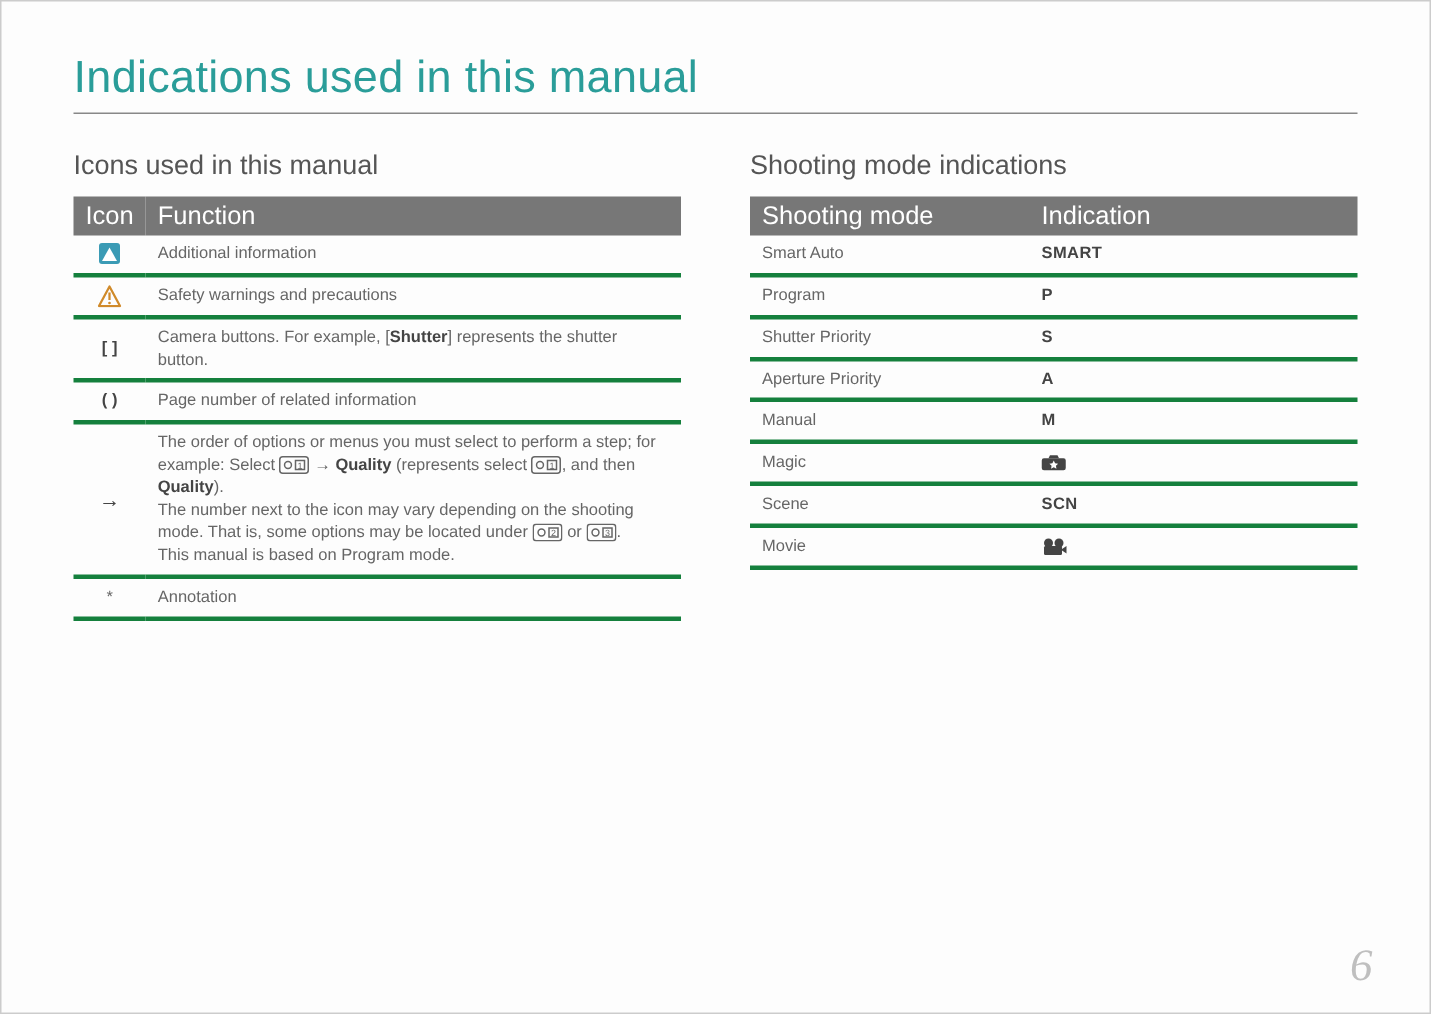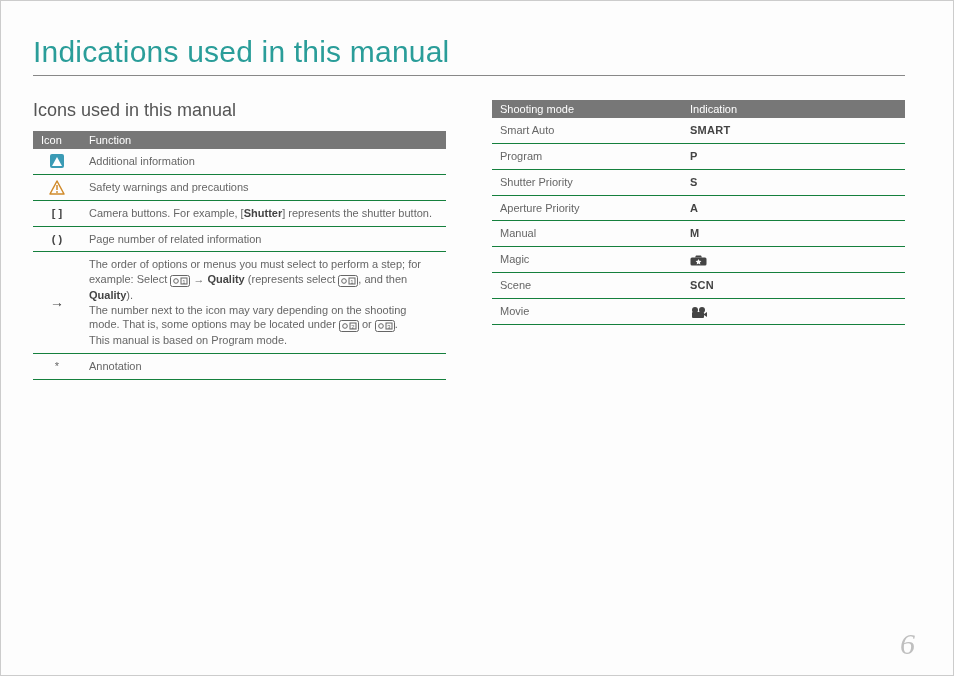--- a/index.html
+++ b/index.html
@@ -6,21 +6,21 @@
   body {
     width: 954px;
     height: 676px;
     background: #fdfdfd;
     font-family: Arial, Helvetica, sans-serif;
     color: #666;
     position: relative;
     border: 1px solid #ccc;
   }
   .page {
-    padding: 34px 48px 0 32px;
+    padding: 34px 48px 0 48px;
   }
   h1.page-title {
     font-size: 30px;
     font-weight: 400;
     color: #2a9d99;
     letter-spacing: 0.2px;
     margin-bottom: 6px;
   }
   .rule {
     border: none;
@@ -45,24 +45,24 @@
     border-collapse: collapse;
     font-size: 11px;
     color: #666;
   }
   thead th {
     background: #777;
     color: #fff;
     font-weight: 400;
     text-align: left;
     padding: 3px 8px;
-    font-size: 11px;
+    font-size: 17px;
   }
   tbody td {
-    border-bottom: 1px solid #15803d;
+    border-bottom: 3px solid #15803d;
     padding: 5px 8px;
     vertical-align: middle;
     line-height: 1.35;
   }
   .icons-table td:first-child {
     width: 48px;
     text-align: center;
     vertical-align: middle;
   }
   .icons-table td.hasicon { padding-top:4px; padding-bottom:4px; }
@@ -169,20 +169,21 @@
           </tr>
           <tr>
             <td>*</td>
             <td>Annotation</td>
           </tr>
         </tbody>
       </table>
     </div>
 
     <div class="col">
+      <h2 class="section-title">Shooting mode indications</h2>
       <table class="modes-table">
         <thead>
           <tr>
             <th>Shooting mode</th>
             <th>Indication</th>
           </tr>
         </thead>
         <tbody id="modes-body">
         <tr>
               <td>Smart Auto</td>

